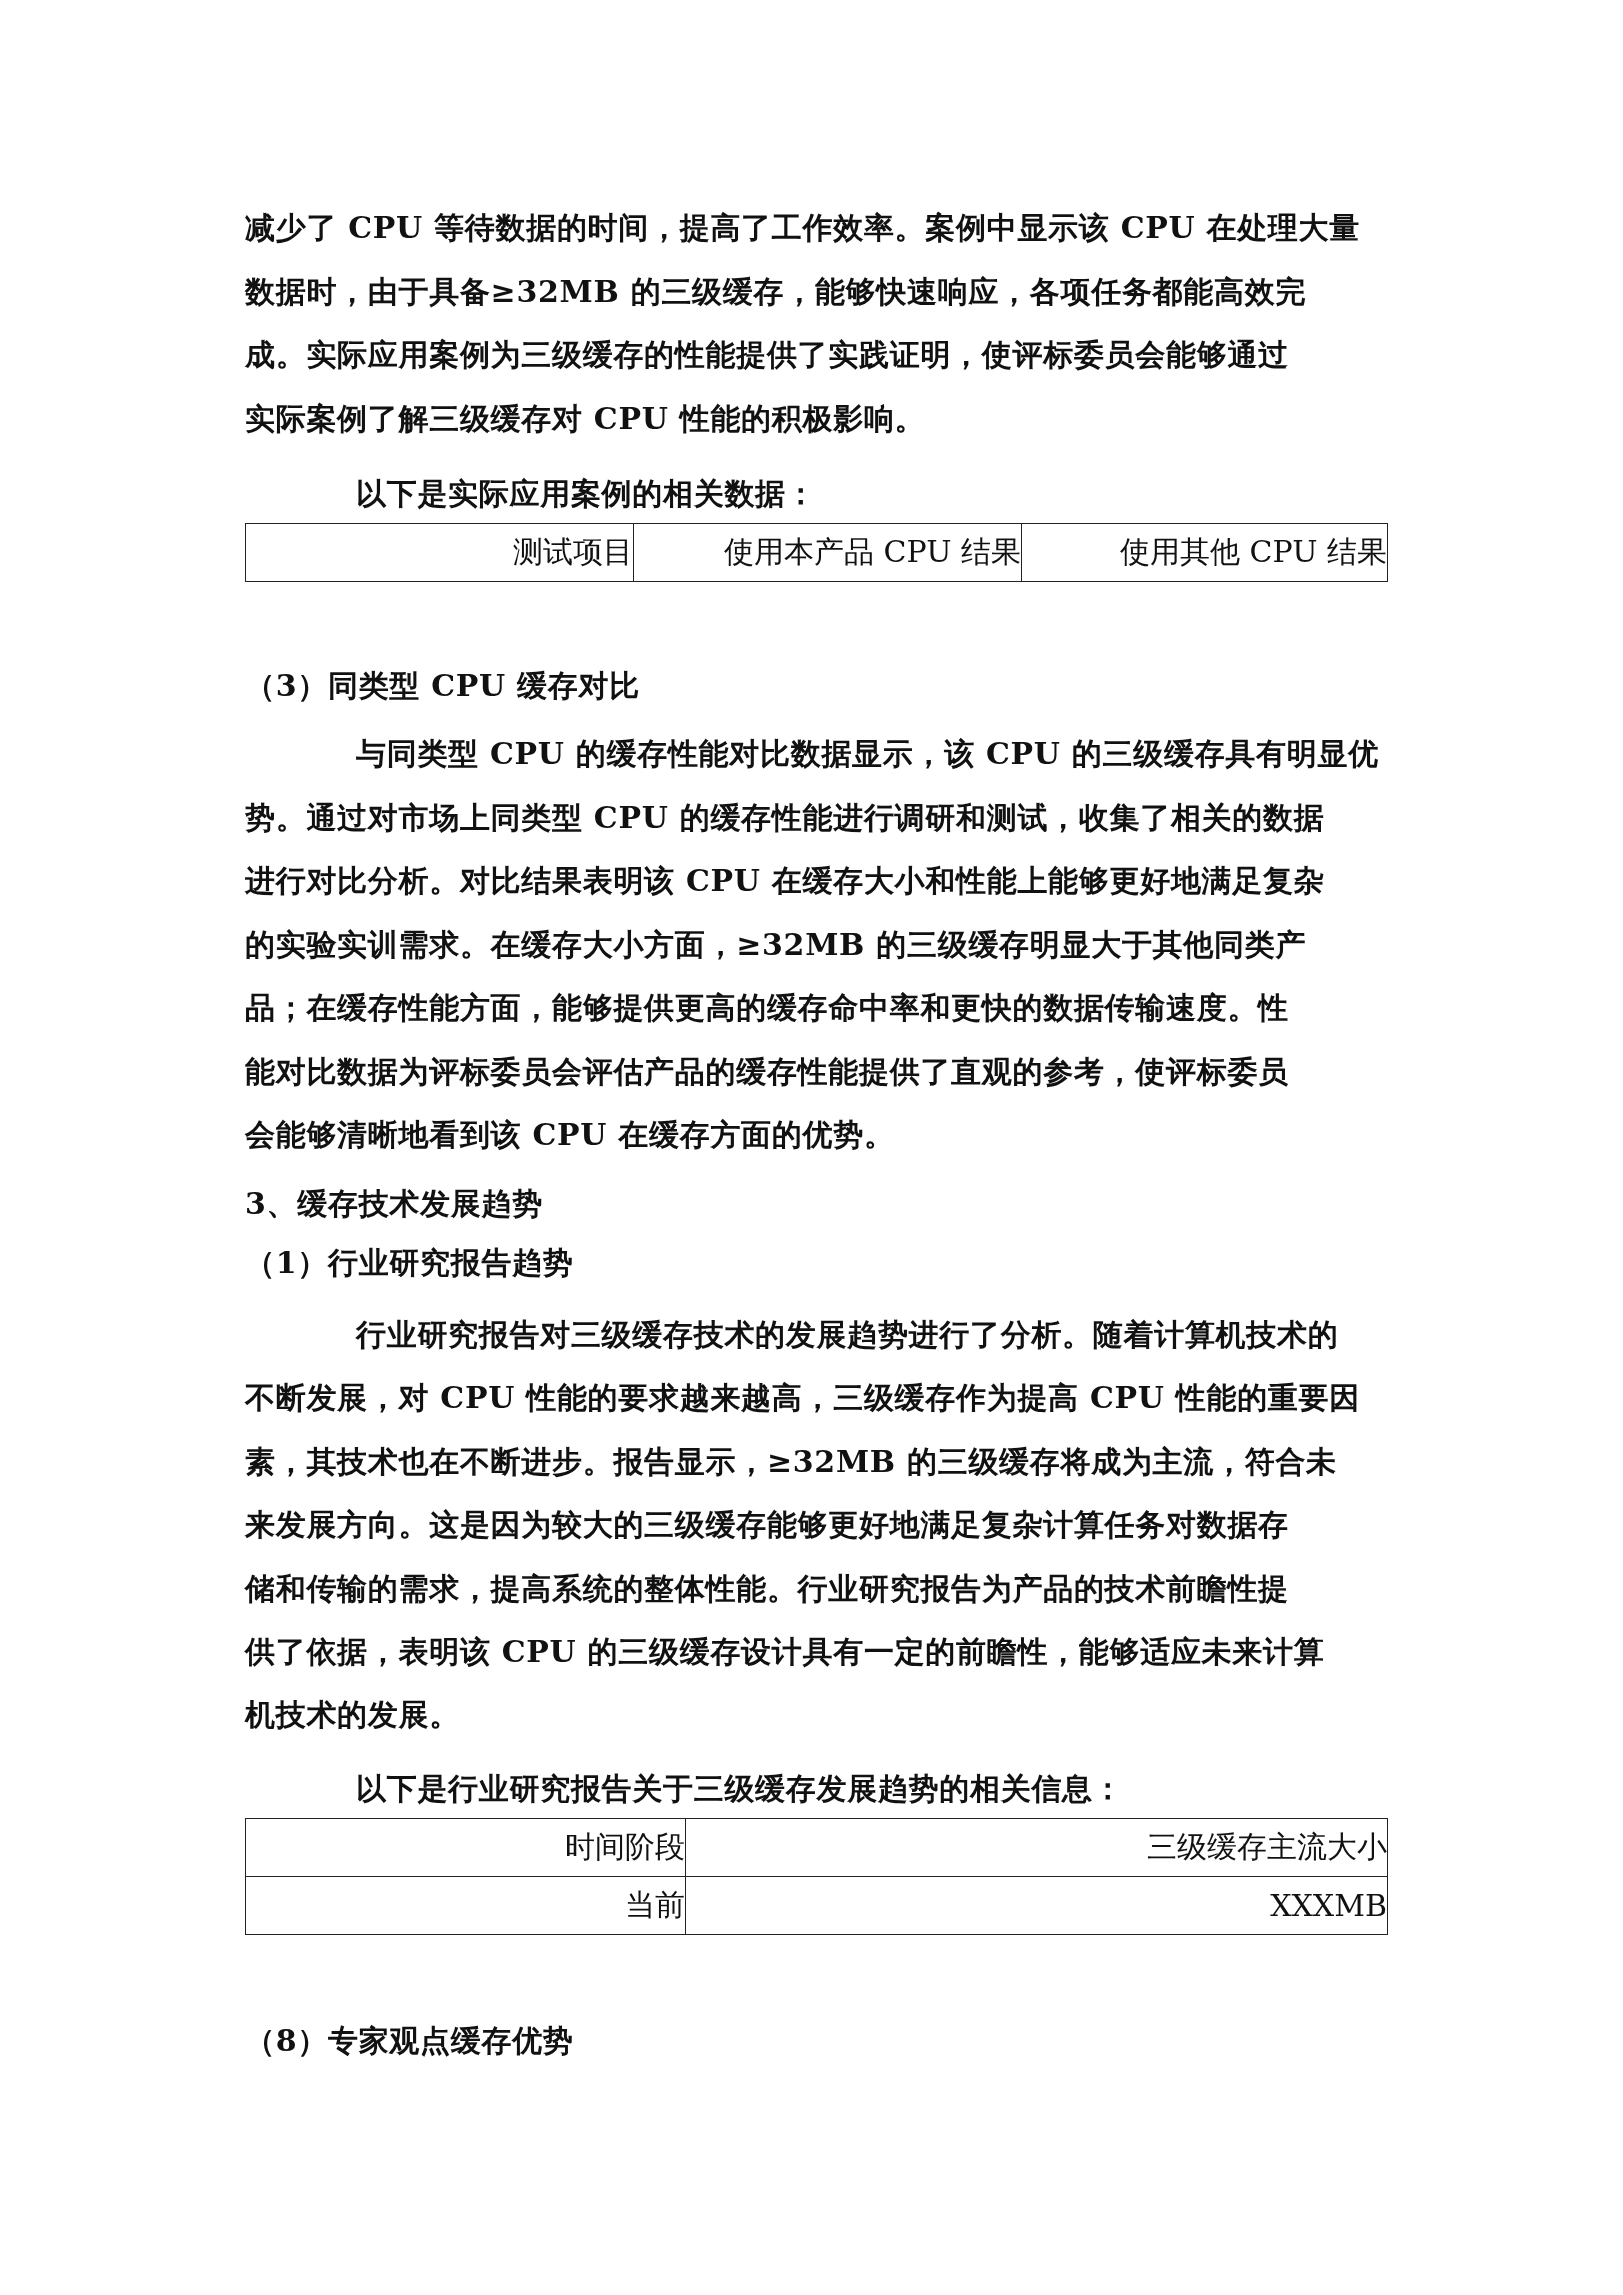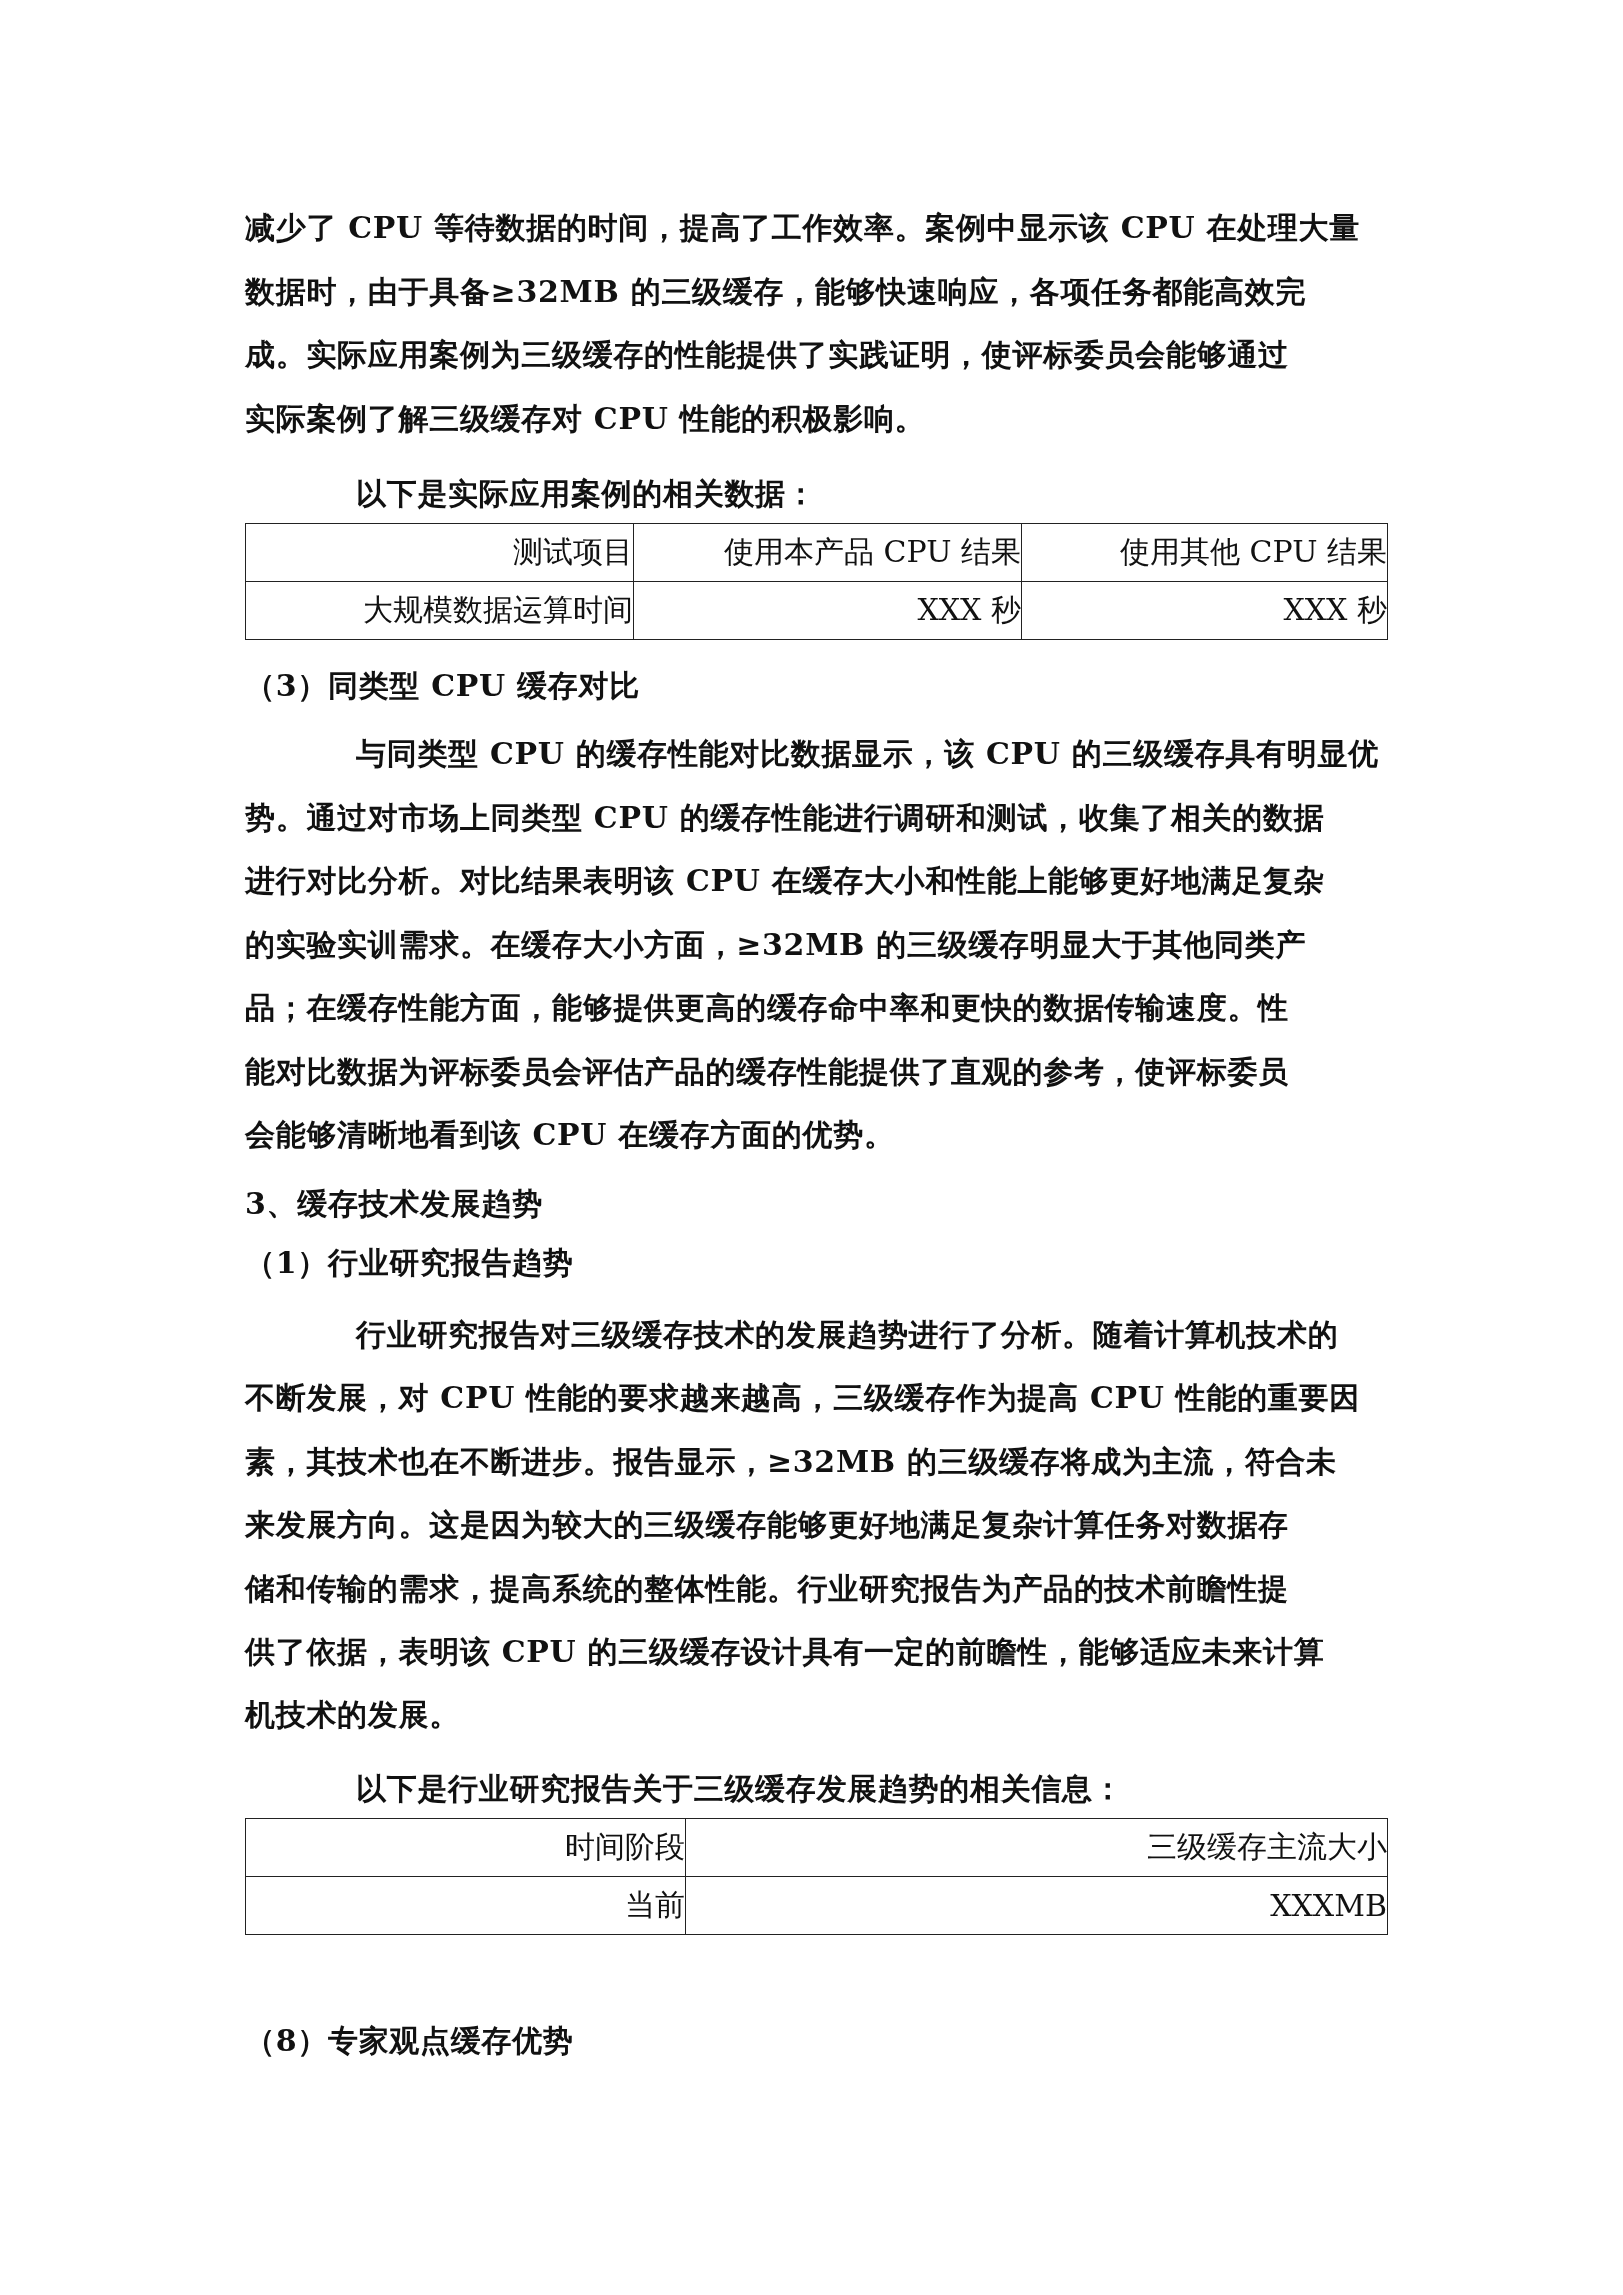--- a/index.html
+++ b/index.html
@@ -40,25 +40,20 @@
         <col style="width:388px">
         <col style="width:388px">
         <col style="width:366px">
       </colgroup>
     <tbody>
         <tr>
       <td>测试项目</td>
       <td>使用本产品 CPU 结果</td>
       <td>使用其他 CPU 结果</td>
     </tr>
-    <tr>
-      <td>大规模数据运算时间</td>
-      <td>XXX 秒</td>
-      <td>XXX 秒</td>
-    </tr>
   </tbody>
     </table>
 
   <div class="line" style="top:666px">（3）同类型 CPU 缓存对比</div>
 
   <div class="line indent" style="top:734px">与同类型 CPU 的缓存性能对比数据显示，该 CPU 的三级缓存具有明显优</div>
   <div class="line" style="top:798px">势。通过对市场上同类型 CPU 的缓存性能进行调研和测试，收集了相关的数据</div>
   <div class="line" style="top:861px">进行对比分析。对比结果表明该 CPU 在缓存大小和性能上能够更好地满足复杂</div>
   <div class="line" style="top:925px">的实验实训需求。在缓存大小方面，≥32MB 的三级缓存明显大于其他同类产</div>
   <div class="line" style="top:988px">品；在缓存性能方面，能够提供更高的缓存命中率和更快的数据传输速度。性</div>

